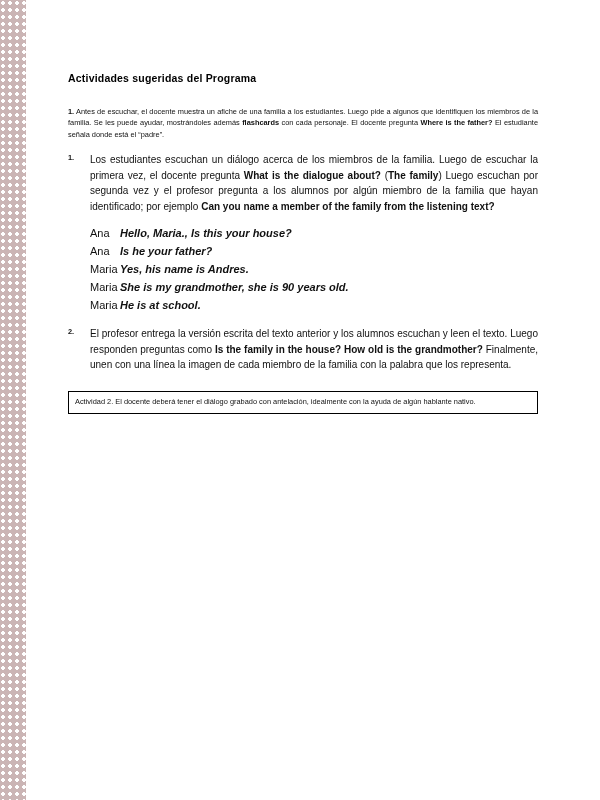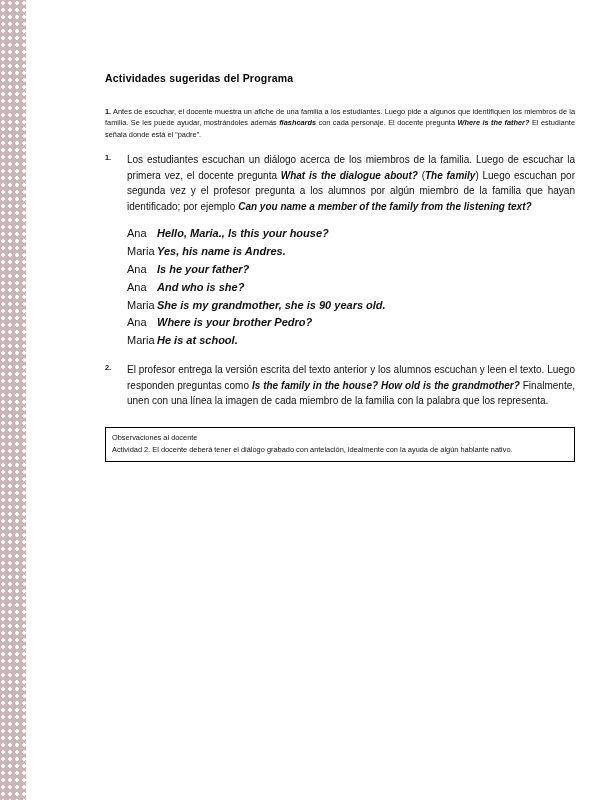--- a/index.html
+++ b/index.html
@@ -41,40 +41,39 @@
     width: 12px;
     height: 800px;
     background: #ffffff;
   }
   .content {
     position: absolute;
     left: 68px;
     top: 72px;
     width: 470px;
     color: #111111;
-    margin-left: 37px;
   }
   .doc-title {
     font-size: 10.5px;
     font-weight: bold;
     letter-spacing: 0.2px;
     margin: 0 0 22px 0;
     color: #000000;
   }
   .para {
     font-size: 7.4px;
     line-height: 1.55;
     text-align: justify;
     margin: 0 0 12px 0;
     color: #111111;
   }
   .para-lead {
     font-weight: bold;
   }
-  .bi { font-style: italic; font-weight: bold; }
+  .bi { font-weight: bold; }
 
   .numbered {
     display: flex;
     margin: 0 0 11px 0;
   }
   .numbered .num {
     width: 22px;
     flex: 0 0 22px;
     font-size: 7.4px;
     line-height: 1.55;
@@ -140,45 +139,38 @@
       <div class="body">
         <span>Los estudiantes escuchan un diálogo acerca de los miembros de la familia. Luego de escuchar la primera vez, el docente pregunta </span><span class="bi">What is the dialogue about?</span><span> (</span><span class="bi">The family</span><span>) Luego escuchan por segunda vez y el profesor pregunta a los alumnos por algún miembro de la familia que hayan identificado; por ejemplo </span><span class="bi">Can you name a member of the family from the listening text?</span>
       </div>
     </div>
 
     <div class="dialogue">
       <div class="dline">
         <span class="dname">Ana</span><span class="dtext">Hello, Maria., Is this your house?</span>
       </div>
       <div class="dline">
+        <span class="dname">Ana</span><span class="dtext">Is he your father?</span>
+      </div>
+      <div class="dline">
         <span class="dname">Maria</span><span class="dtext">Yes, his name is Andres.</span>
       </div>
       <div class="dline">
-        <span class="dname">Ana</span><span class="dtext">Is he your father?</span>
-      </div>
-      <div class="dline">
-        <span class="dname">Ana</span><span class="dtext">And who is she?</span>
-      </div>
-      <div class="dline">
         <span class="dname">Maria</span><span class="dtext">She is my grandmother, she is 90 years old.</span>
-      </div>
-      <div class="dline">
-        <span class="dname">Ana</span><span class="dtext">Where is your brother Pedro?</span>
       </div>
       <div class="dline">
         <span class="dname">Maria</span><span class="dtext">He is at school.</span>
       </div>
     </div>
 
     <div class="numbered">
       <div class="num">2.</div>
       <div class="body">
         <span>El profesor entrega la versión escrita del texto anterior y los alumnos escuchan y leen el texto. Luego responden preguntas como </span><span class="bi">Is the family in the house?</span><span> </span><span class="bi">How old is the grandmother?</span><span> Finalmente, unen con una línea la imagen de cada miembro de la familia con la palabra que los representa.</span>
       </div>
     </div>
 
     <div class="note-box">
-      <div class="note-title">Observaciones al docente</div>
       <div class="note-line">Actividad 2. El docente deberá tener el diálogo grabado con antelación, idealmente con la ayuda de algún hablante nativo.</div>
     </div>
 
   </div>
 </div>
 
 </body></html>

